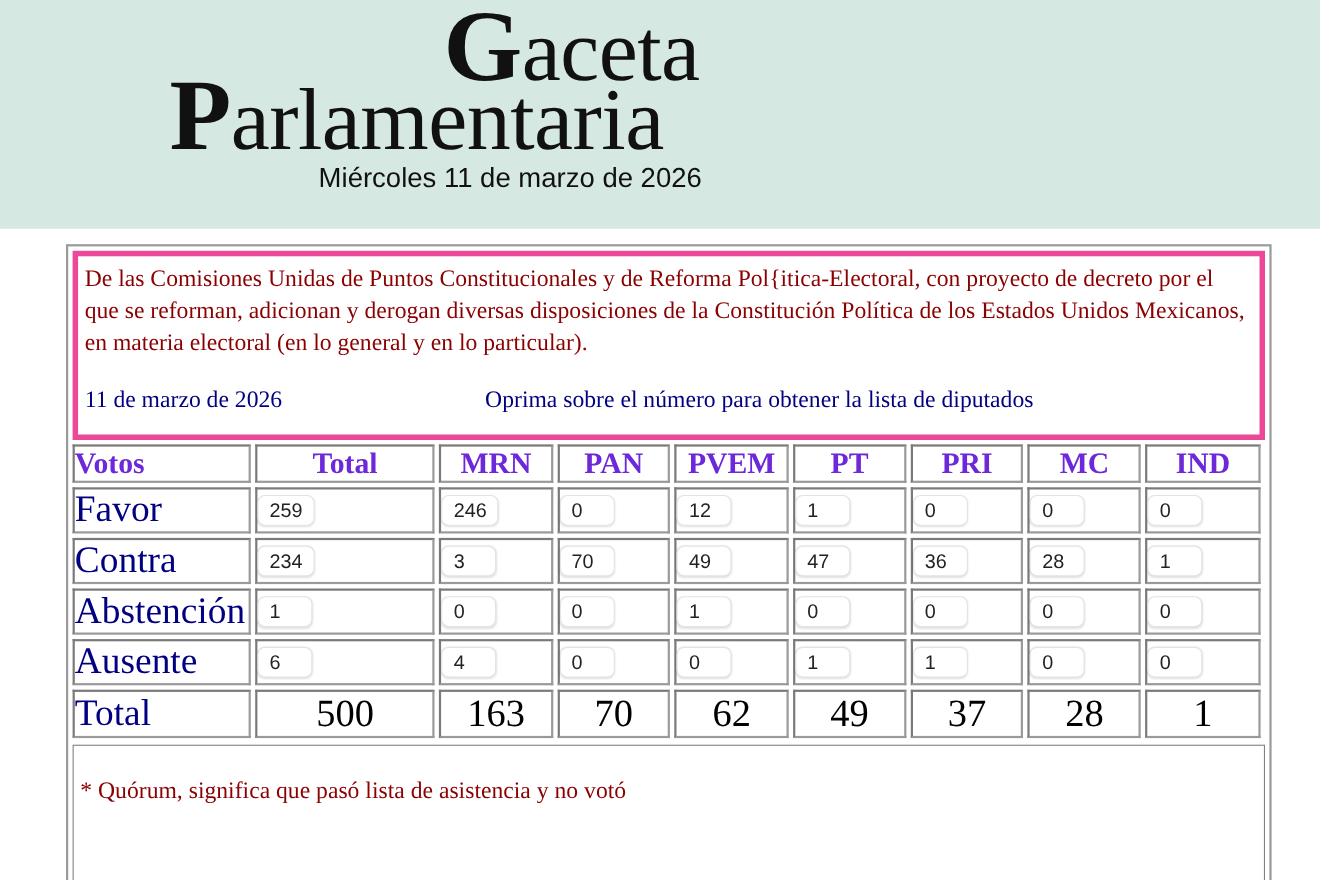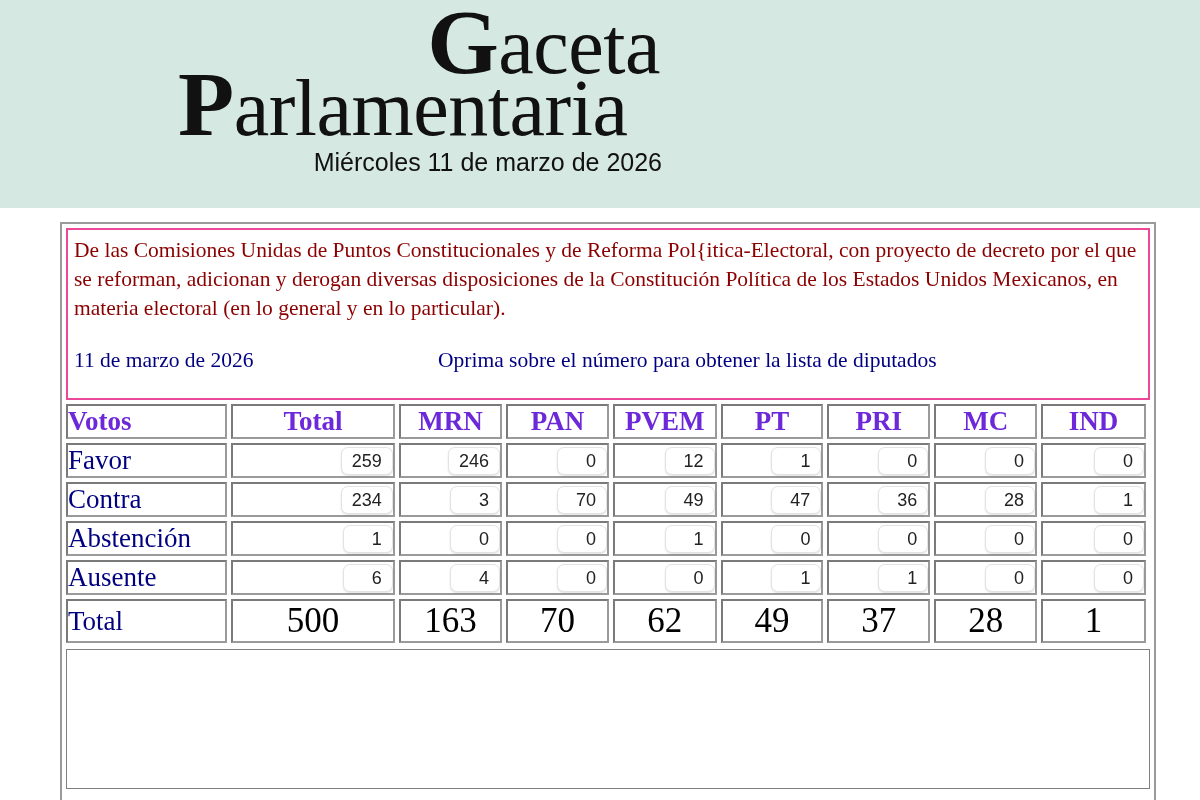--- a/index.html
+++ b/index.html
@@ -1,36 +1,36 @@
 <!DOCTYPE html>
 <html><head>
 <meta charset="utf-8">
 <style>
   html, body { margin:0; padding:0; }
   body { width:1200px; height:800px; overflow:hidden; background:#ffffff; font-family:"Liberation Serif", serif; }
   .header { position:absolute; left:0; top:0; width:1200px; height:208px; background:#d6e8e2; }
-  .logo { position:absolute; left:152px; top:0; width:488px; height:208px;margin-left:24px; }
+  .logo { position:absolute; left:152px; top:0; width:488px; height:208px; }
   .logo-line1 { position:absolute; right:4px; top:2px; font-size:80px; line-height:80px; color:#111; font-family:"Liberation Serif", serif; letter-spacing:-0.5px; }
   .logo-line2 { position:absolute; left:2px; top:64px; font-size:80px; line-height:80px; color:#111; font-family:"Liberation Serif", serif; letter-spacing:-0.5px; }
   .big { font-size:92px; font-weight:bold; }
   .date-line { position:absolute; right:2px; top:148px; font-family:"Liberation Sans", sans-serif; font-size:25px; color:#111; }
 
   .outer { position:absolute; left:60px; top:222px; width:1096px; height:600px; border:2px solid #9a9a9a; box-sizing:border-box; padding:4px; }
-  .intro { border:2px solid #ec4899; height:172px; box-sizing:border-box; padding:6px 6px; position:relative; }
+  .intro { border:5px solid #ec4899; height:172px; box-sizing:border-box; padding:6px 6px; position:relative; }
   .intro-title { color:#8b0000; font-size:21.5px; line-height:29px; margin:0; }
   .intro-row { position:absolute; left:6px; top:118px; width:1070px; font-size:21.5px; color:#000080; }
   .intro-date { position:absolute; left:0; top:0; }
   .intro-hint { position:absolute; left:364px; top:0; }
 
   table.votes { border-collapse:separate; border-spacing:4px 4px; margin-left:-4px; margin-top:0px; }
   table.votes td, table.votes th { border:2px solid #7a7a7a; border-right-color:#9a9a9a; border-bottom-color:#9a9a9a; height:32px; padding:0; box-sizing:border-box; }
   table.votes th { font-size:27px; font-weight:bold; color:#6d28d9; }
   th.lbl { text-align:left; padding-left:2px; }
-  td.rowlbl { color:#000080; font-size:27px; text-align:left; padding-left:2px; }
-  td.num { text-align:right; }
+  td.rowlbl { color:#000080; font-size:34px; text-align:left; padding-left:2px; }
+  td.num { text-align:left; }
   td.total { text-align:center; font-size:35px; color:#000; }
   .pill { display:inline-block; min-width:28px; padding:3px 10px; border:1px solid #e3e3e3; border-radius:7px; background:#ffffff; box-shadow:0 1px 2px rgba(0,0,0,0.12); font-family:"Liberation Sans", sans-serif; font-size:18px; color:#222; cursor:pointer; line-height:20px; }
 
   .foot { border:1px solid #808080; margin-top:2px; height:140px; box-sizing:border-box; padding:0 6px; position:relative; }
   .foot-note { position:absolute; left:6px; top:28px; color:#8b0000; font-size:21.5px; }
   .foot-credit { position:absolute; left:6px; top:84px; color:#8b0000; font-size:21.5px; }
 </style>
 </head>
 <body>
 
@@ -129,14 +129,15 @@
         <td class="total">62</td>
         <td class="total">49</td>
         <td class="total">37</td>
         <td class="total">28</td>
         <td class="total">1</td>
       </tr>
     </tbody>
   </table>
 
   <div class="foot">
+    <div class="foot-note">* Quórum, significa que pasó lista de asistencia y no votó</div>
   </div>
 </div>
 
 </body></html>

